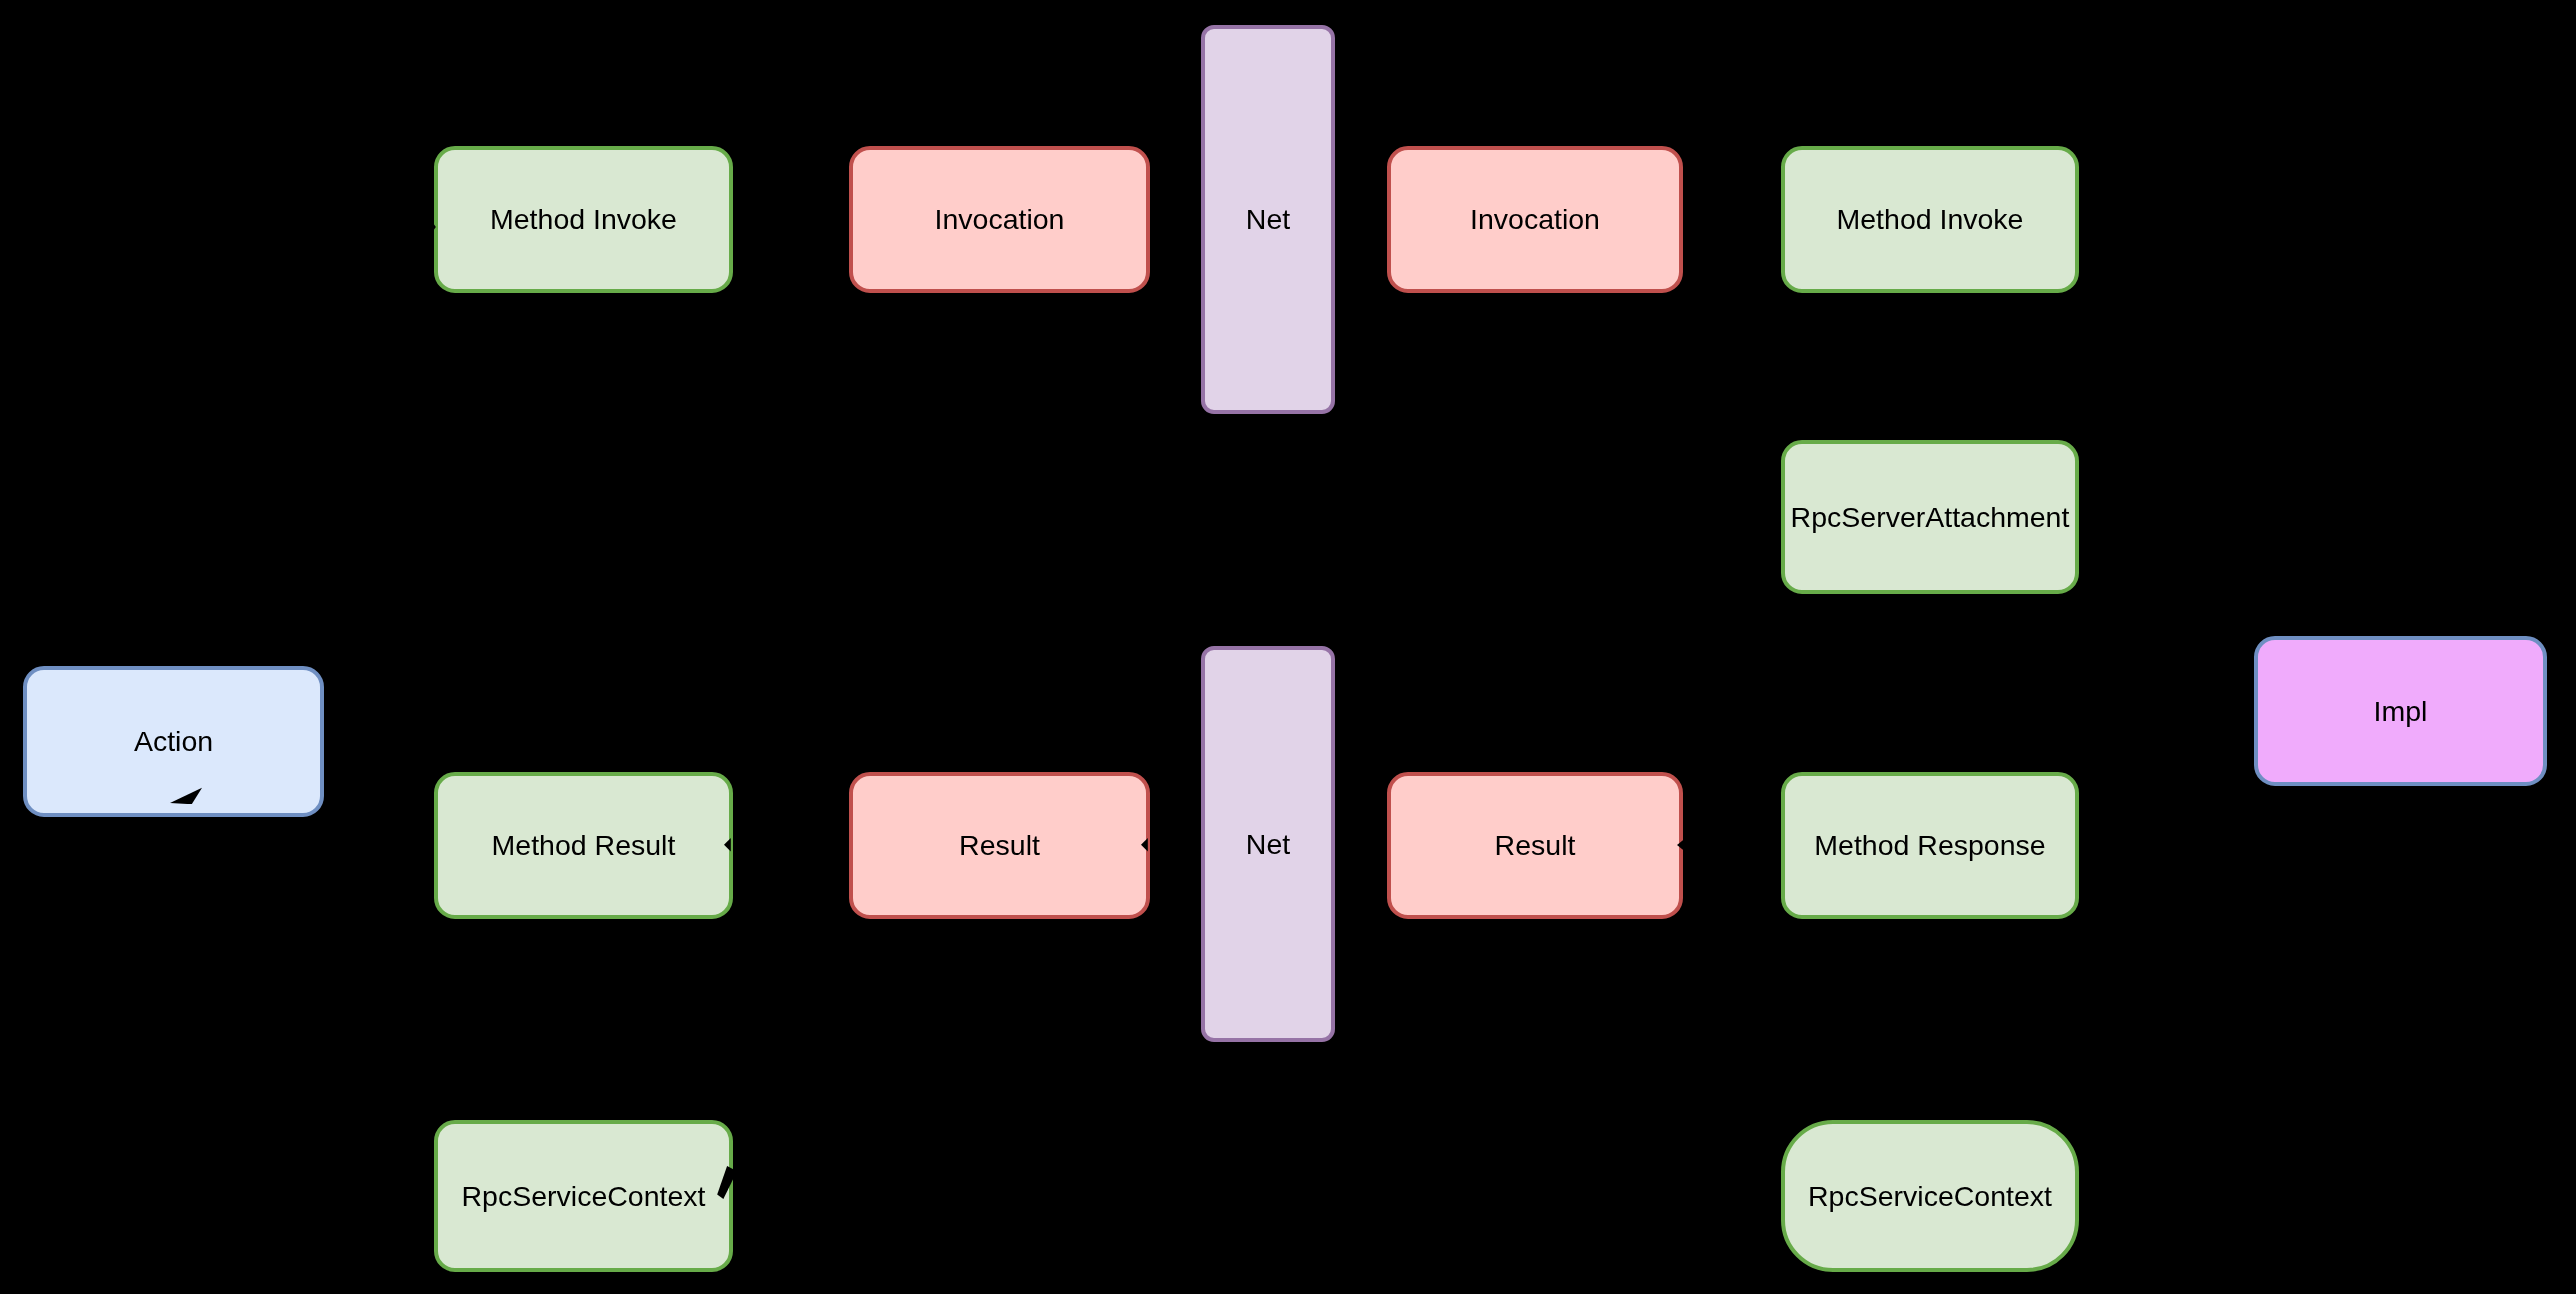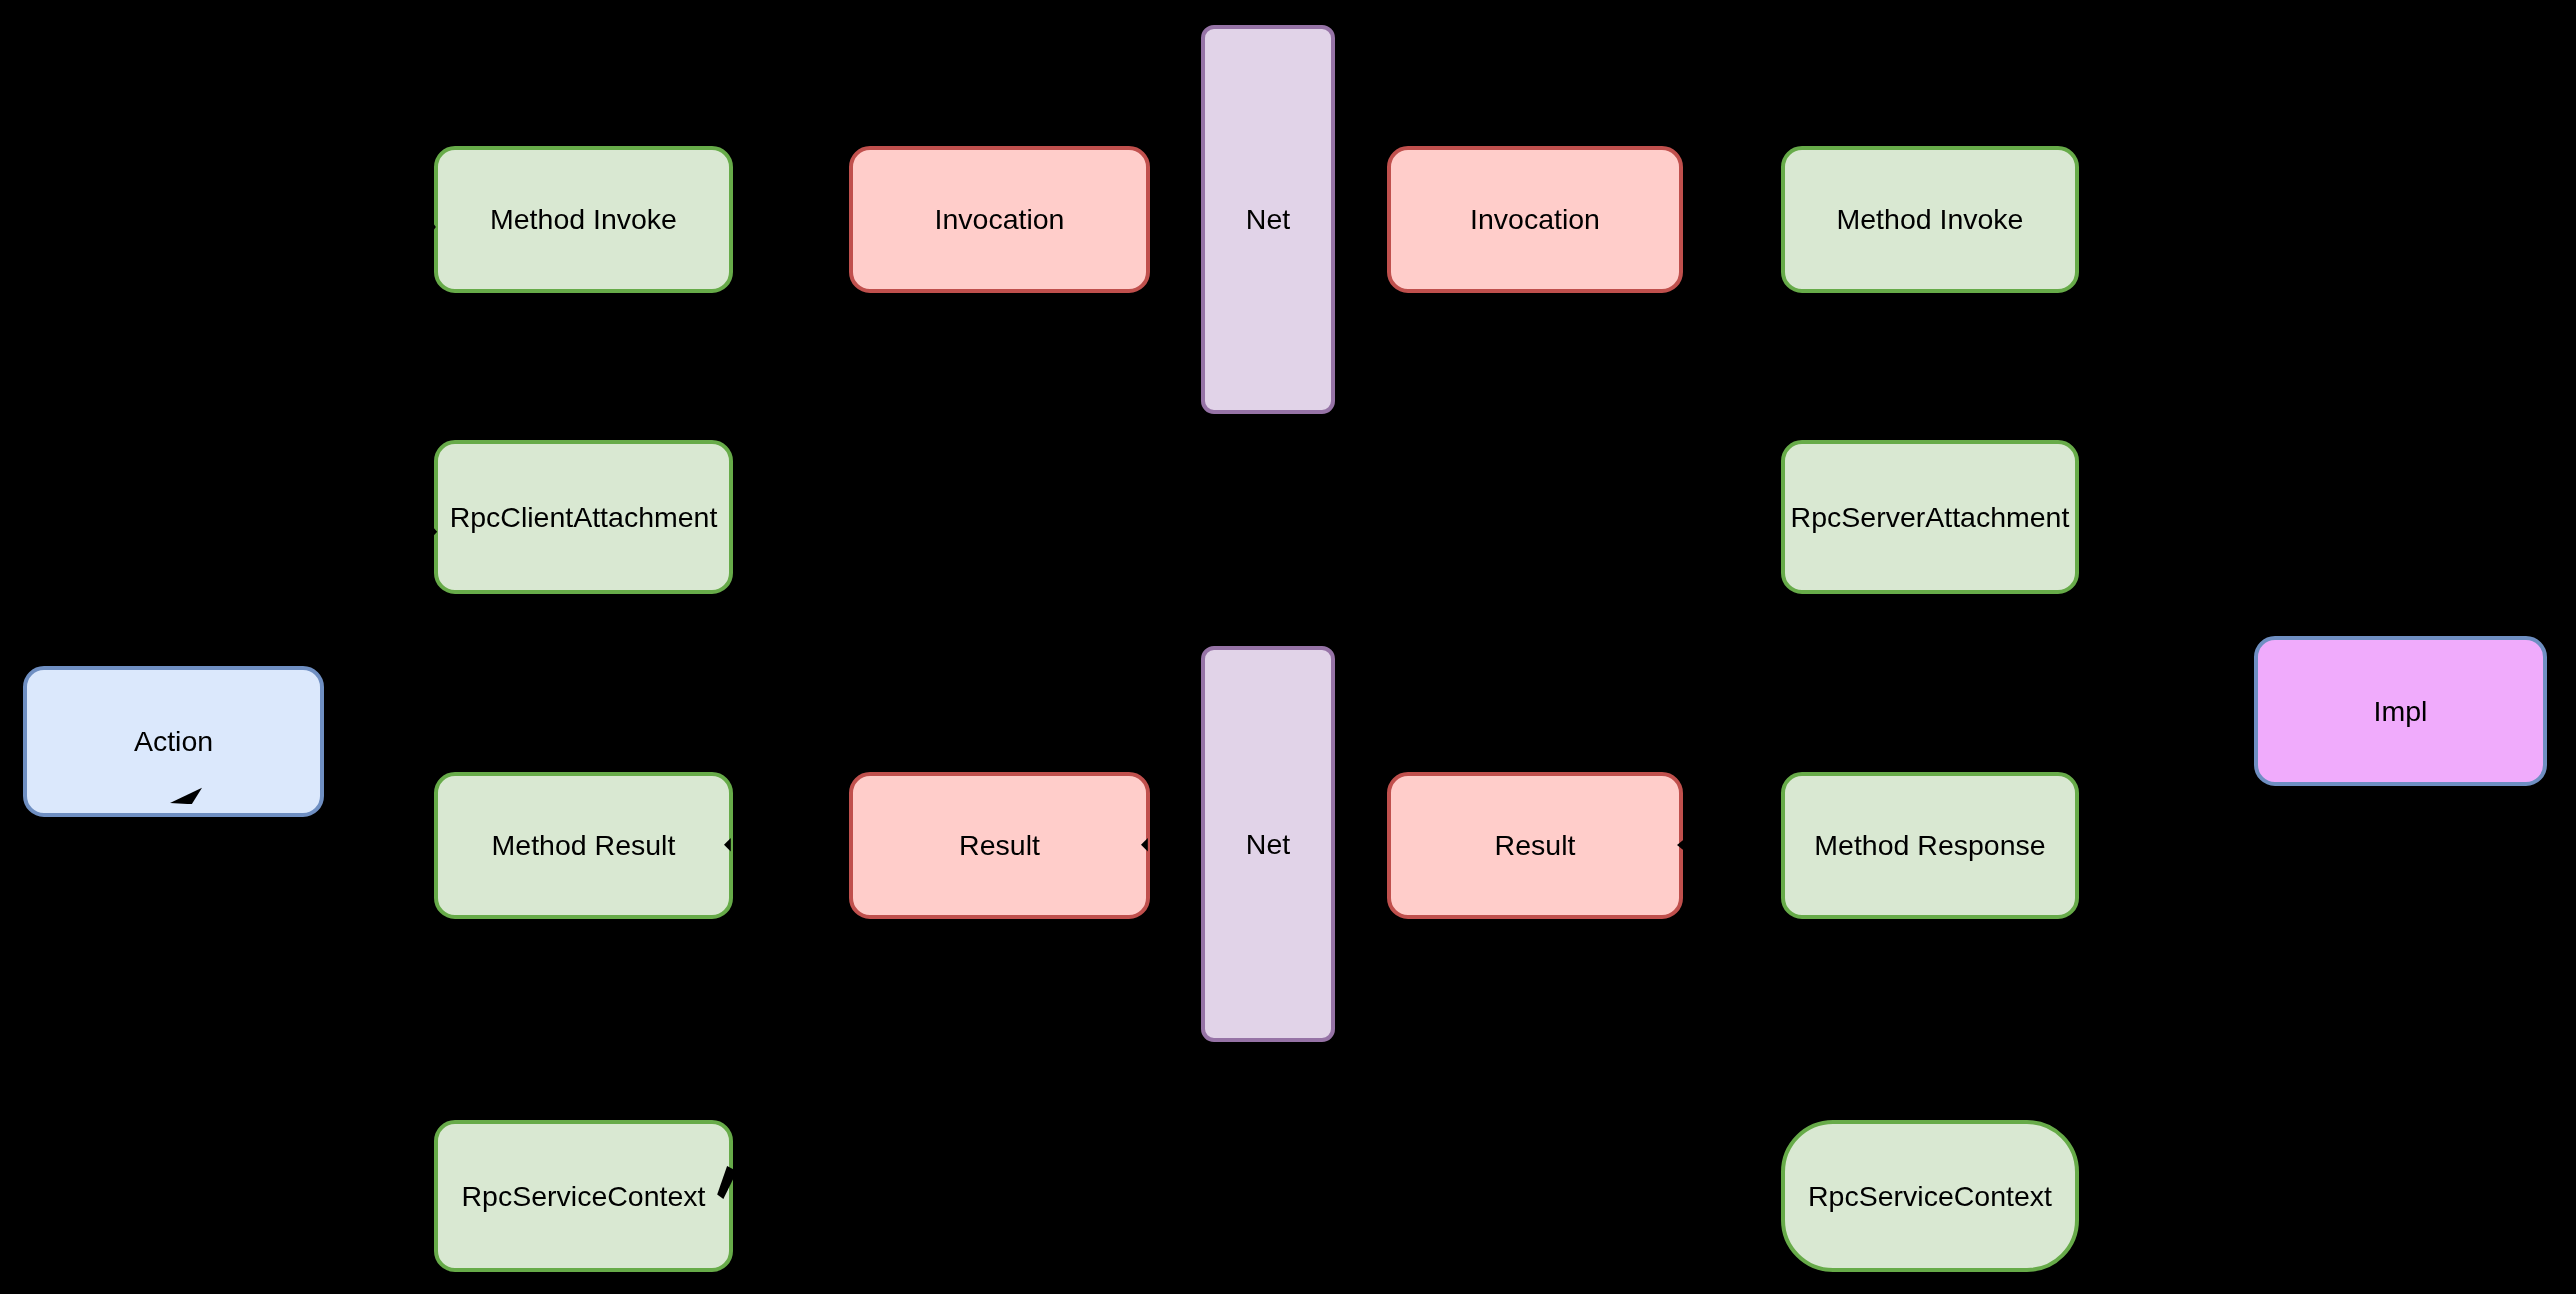--- a/index.html
+++ b/index.html
@@ -93,23 +93,20 @@
   </div>
 
   <div class="node" id="n-invocation-server" style="background-color: rgb(255, 205, 202); border-color: rgb(192, 80, 77);">
     <span>Invocation</span>
   </div>
 
   <div class="node" id="n-method-invoke-server" style="background-color: rgb(217, 232, 210); border-color: rgb(103, 171, 73);">
     <span>Method Invoke</span>
   </div>
 
-  <div class="node" id="n-rpc-client-attachment" style="background-color: rgb(217, 232, 210); border-color: rgb(103, 171, 73);">
-    <span>RpcClientAttachment</span>
-  </div>
 
   <div class="node" id="n-method-result" style="background-color: rgb(217, 232, 210); border-color: rgb(103, 171, 73);">
     <span>Method Result</span>
   </div>
 
   <div class="node" id="n-rpc-server-attachment" style="background-color: rgb(217, 232, 210); border-color: rgb(103, 171, 73);">
     <span>RpcServerAttachment</span>
   </div>
 
   <div class="node" id="n-result-client" style="background-color: rgb(255, 205, 202); border-color: rgb(192, 80, 77);">

